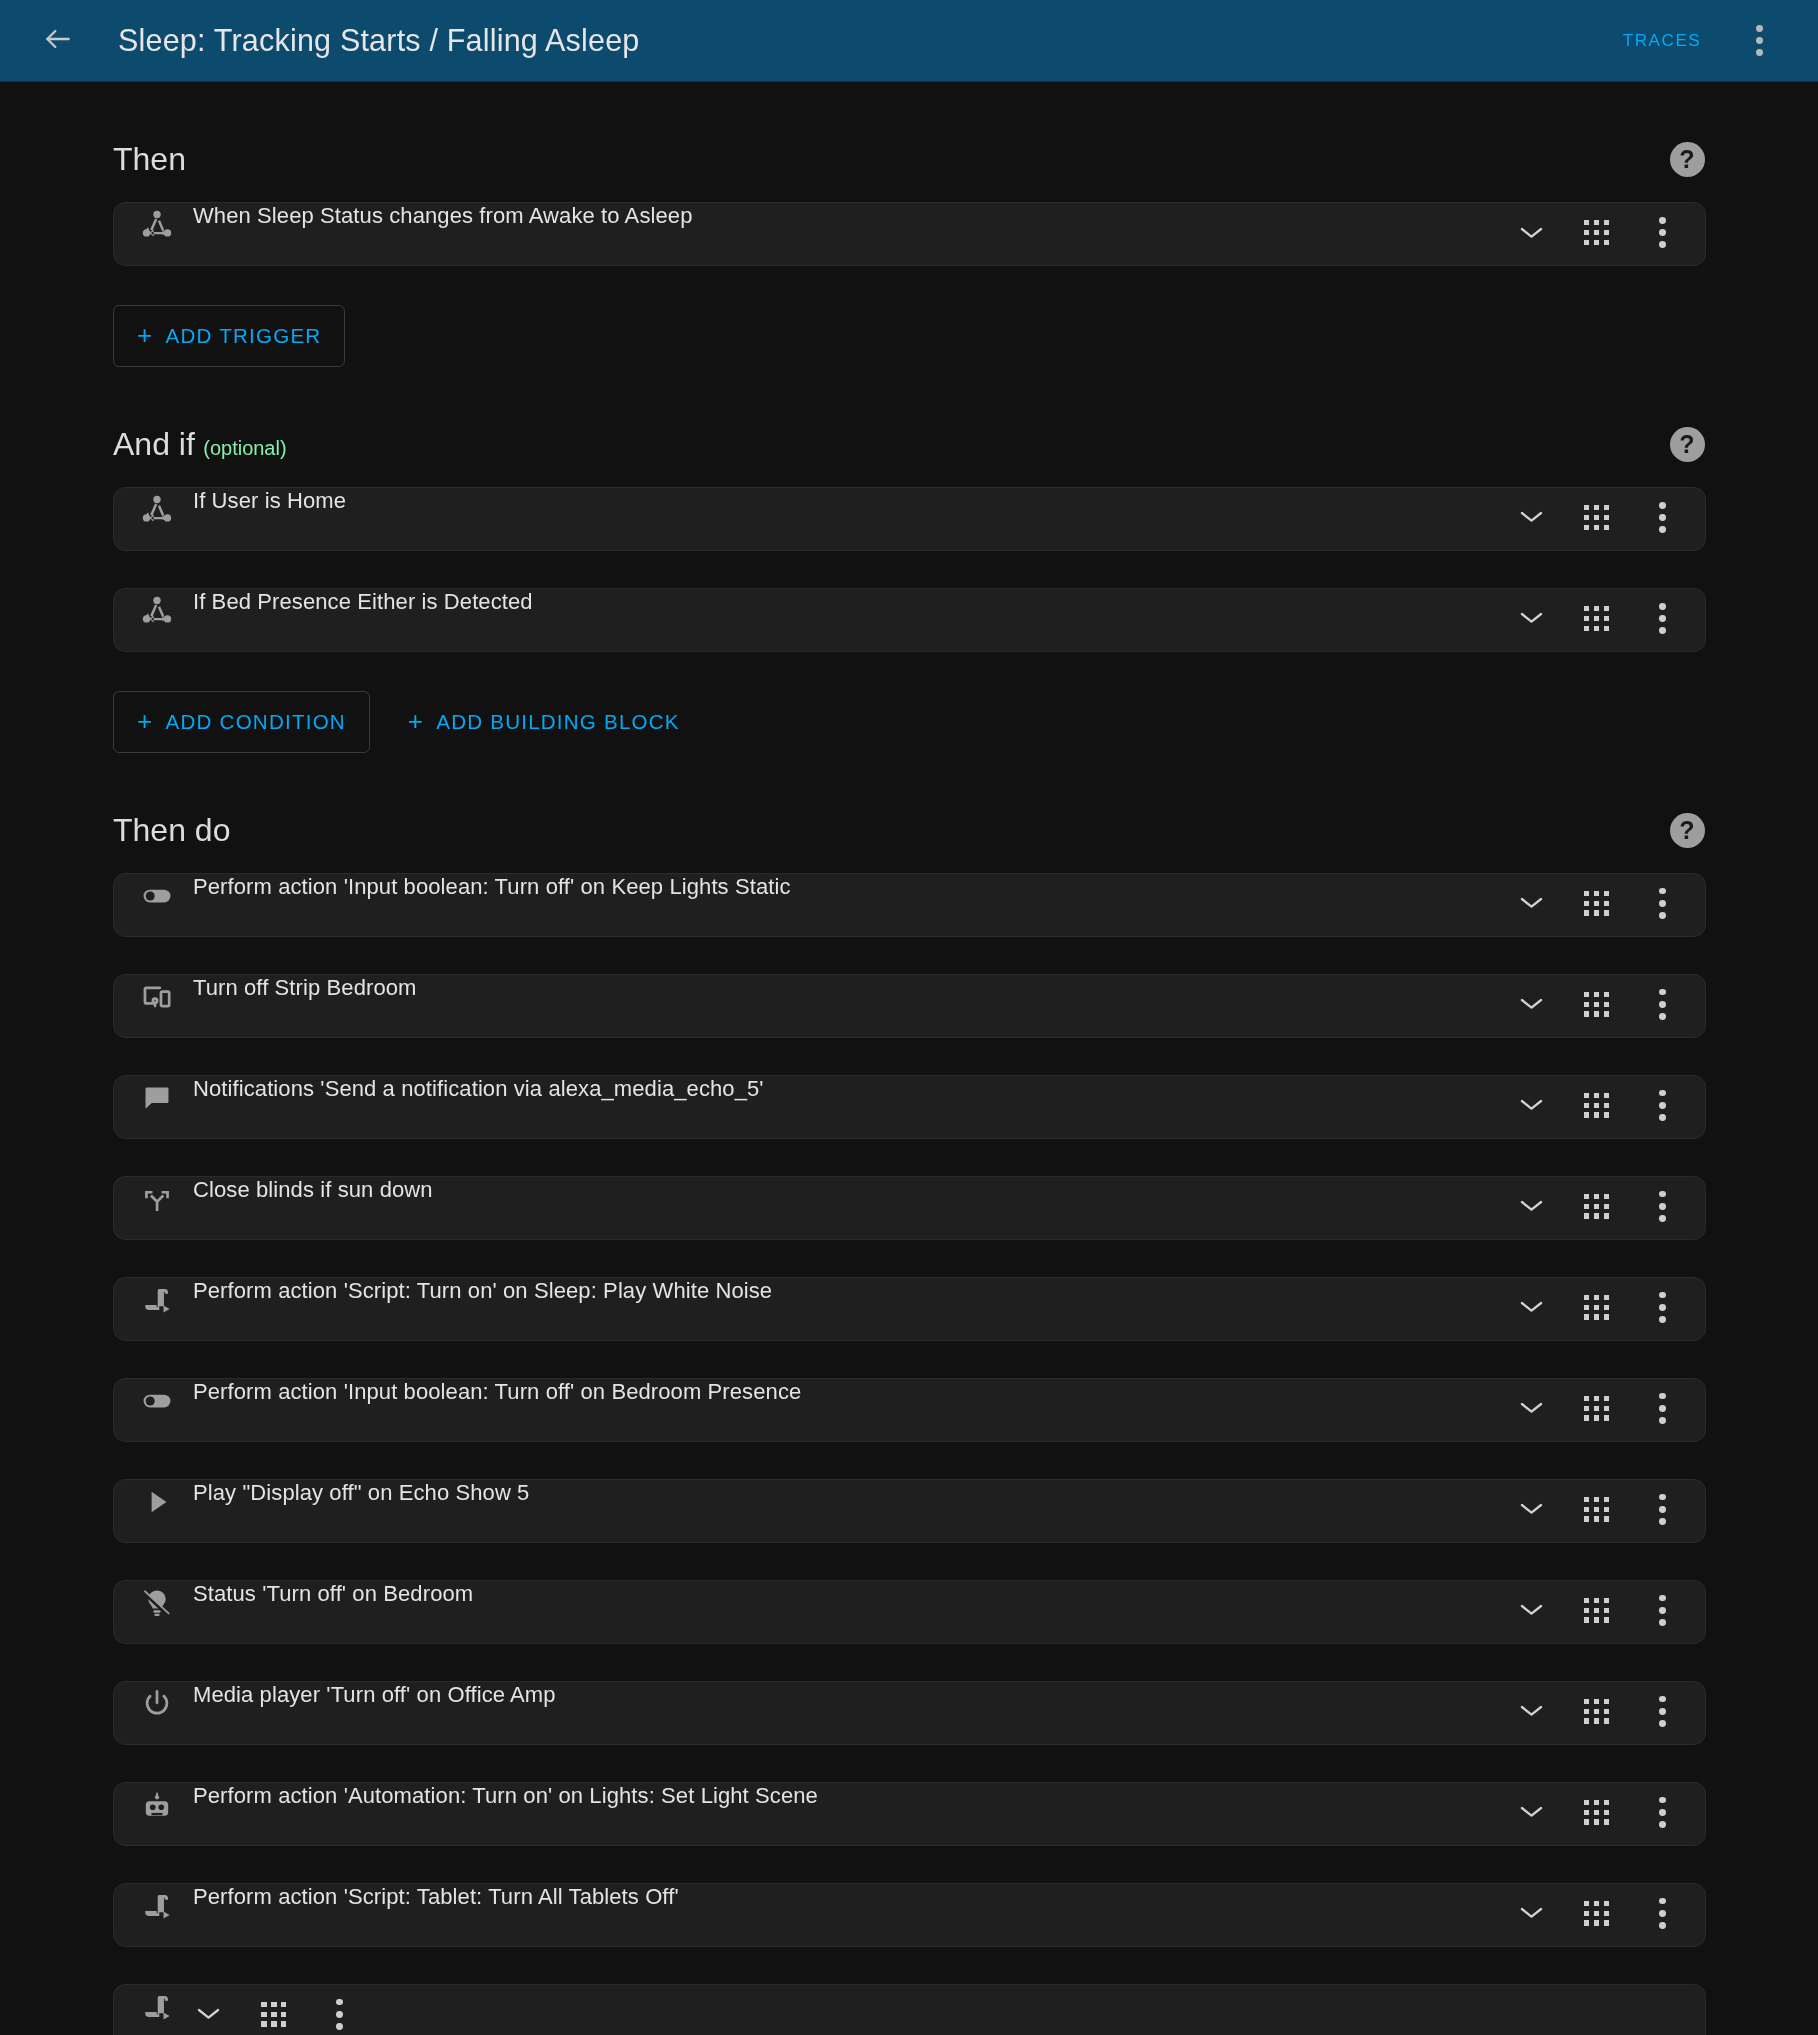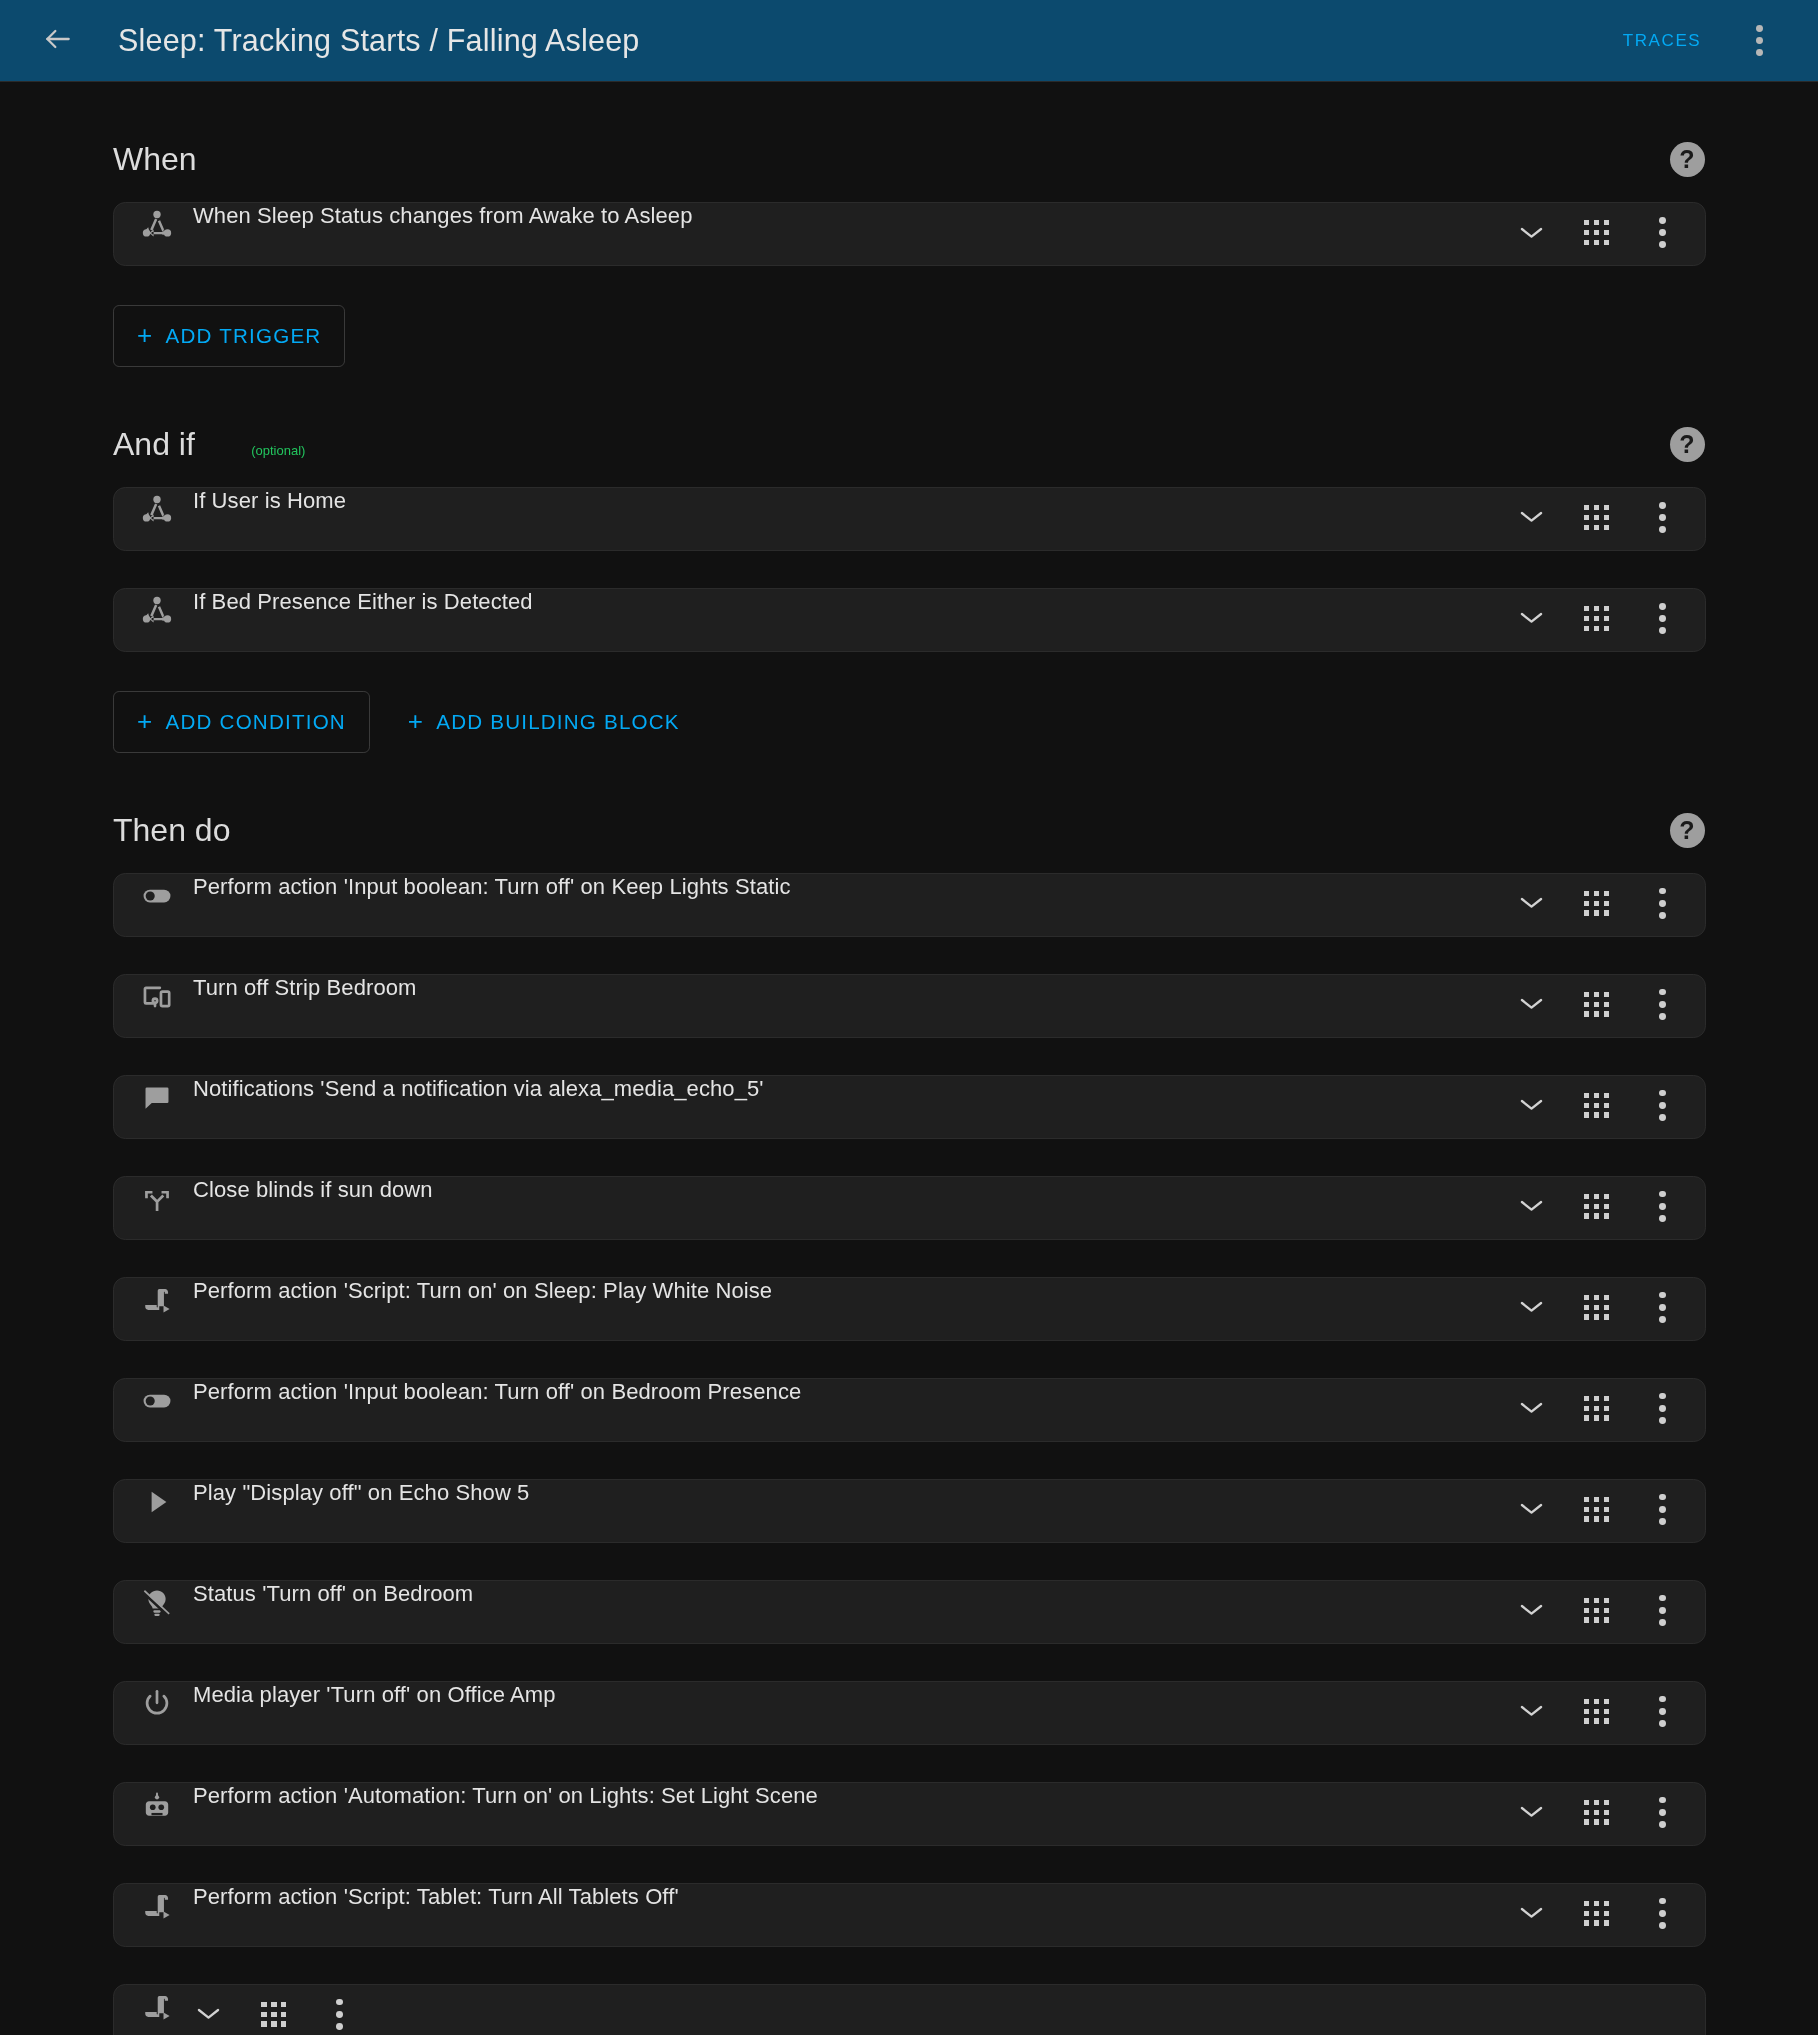--- a/index.html
+++ b/index.html
@@ -76,23 +76,22 @@
   }
   .section-title {
     font-size: 32px;
     color: #dcdcdc;
     font-weight: 400;
     display: flex;
     align-items: baseline;
     gap: 8.4px;
   }
   .section-title .opt {
-    font-size: 13px;
-    color: #22c55e;
-    margin-left: 48px;
+    font-size: 20px;
+    color: #86efac;
   }
   .help-icon {
     width: 35px; height: 35px;
     border-radius: 50%;
     background: #9e9e9e;
     color: #1a1a1a;
     font-size: 25px;
     font-weight: 700;
     display: flex;
     align-items: center;
@@ -213,21 +212,21 @@
     <i></i>
     <i></i>
     <i></i>
   </div>
 </div>
 
 <div class="page">
 
   <div class="section-head">
     <div class="section-title">
-      <span>When</span>
+      <span>Then</span>
     </div>
     <div class="help-icon">?</div>
   </div>
   <div class="rows">
     <div class="row">
       <span class="row-icon">
         <svg width="34" height="34" viewBox="0 0 24 24" fill="#9e9e9e">
           <circle cx="12" cy="4.6" r="2.6"></circle>
             <circle cx="4.6" cy="17.6" r="2.6"></circle>
             <circle cx="19.4" cy="17.6" r="2.6"></circle>

